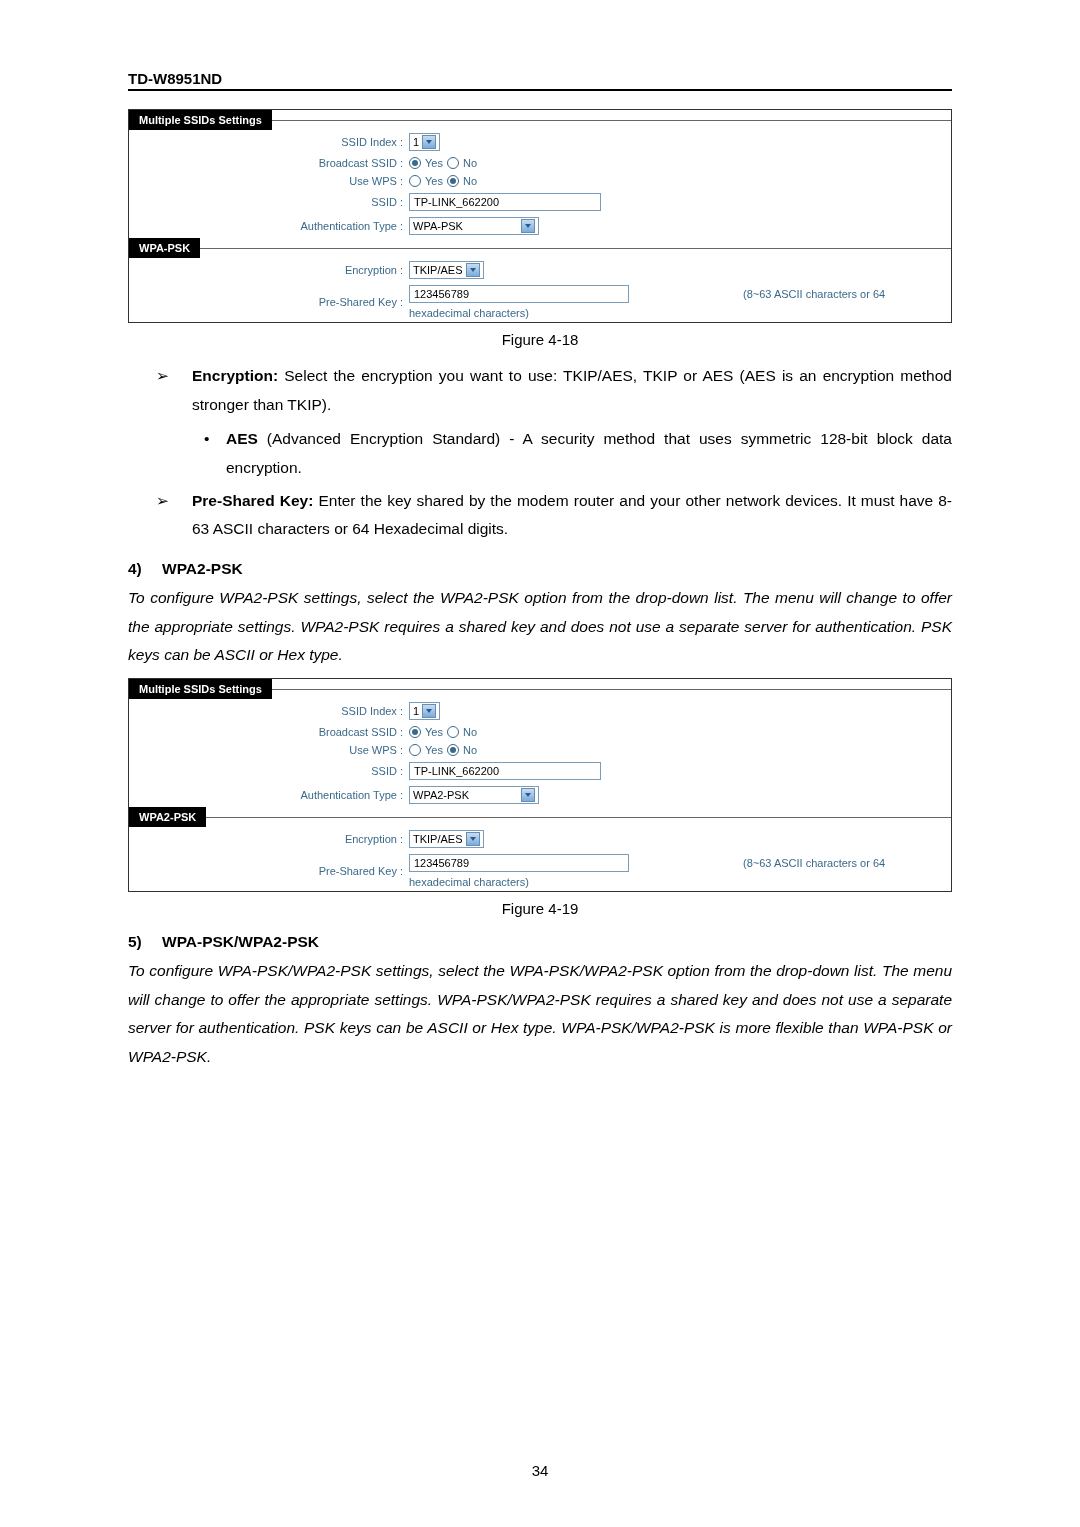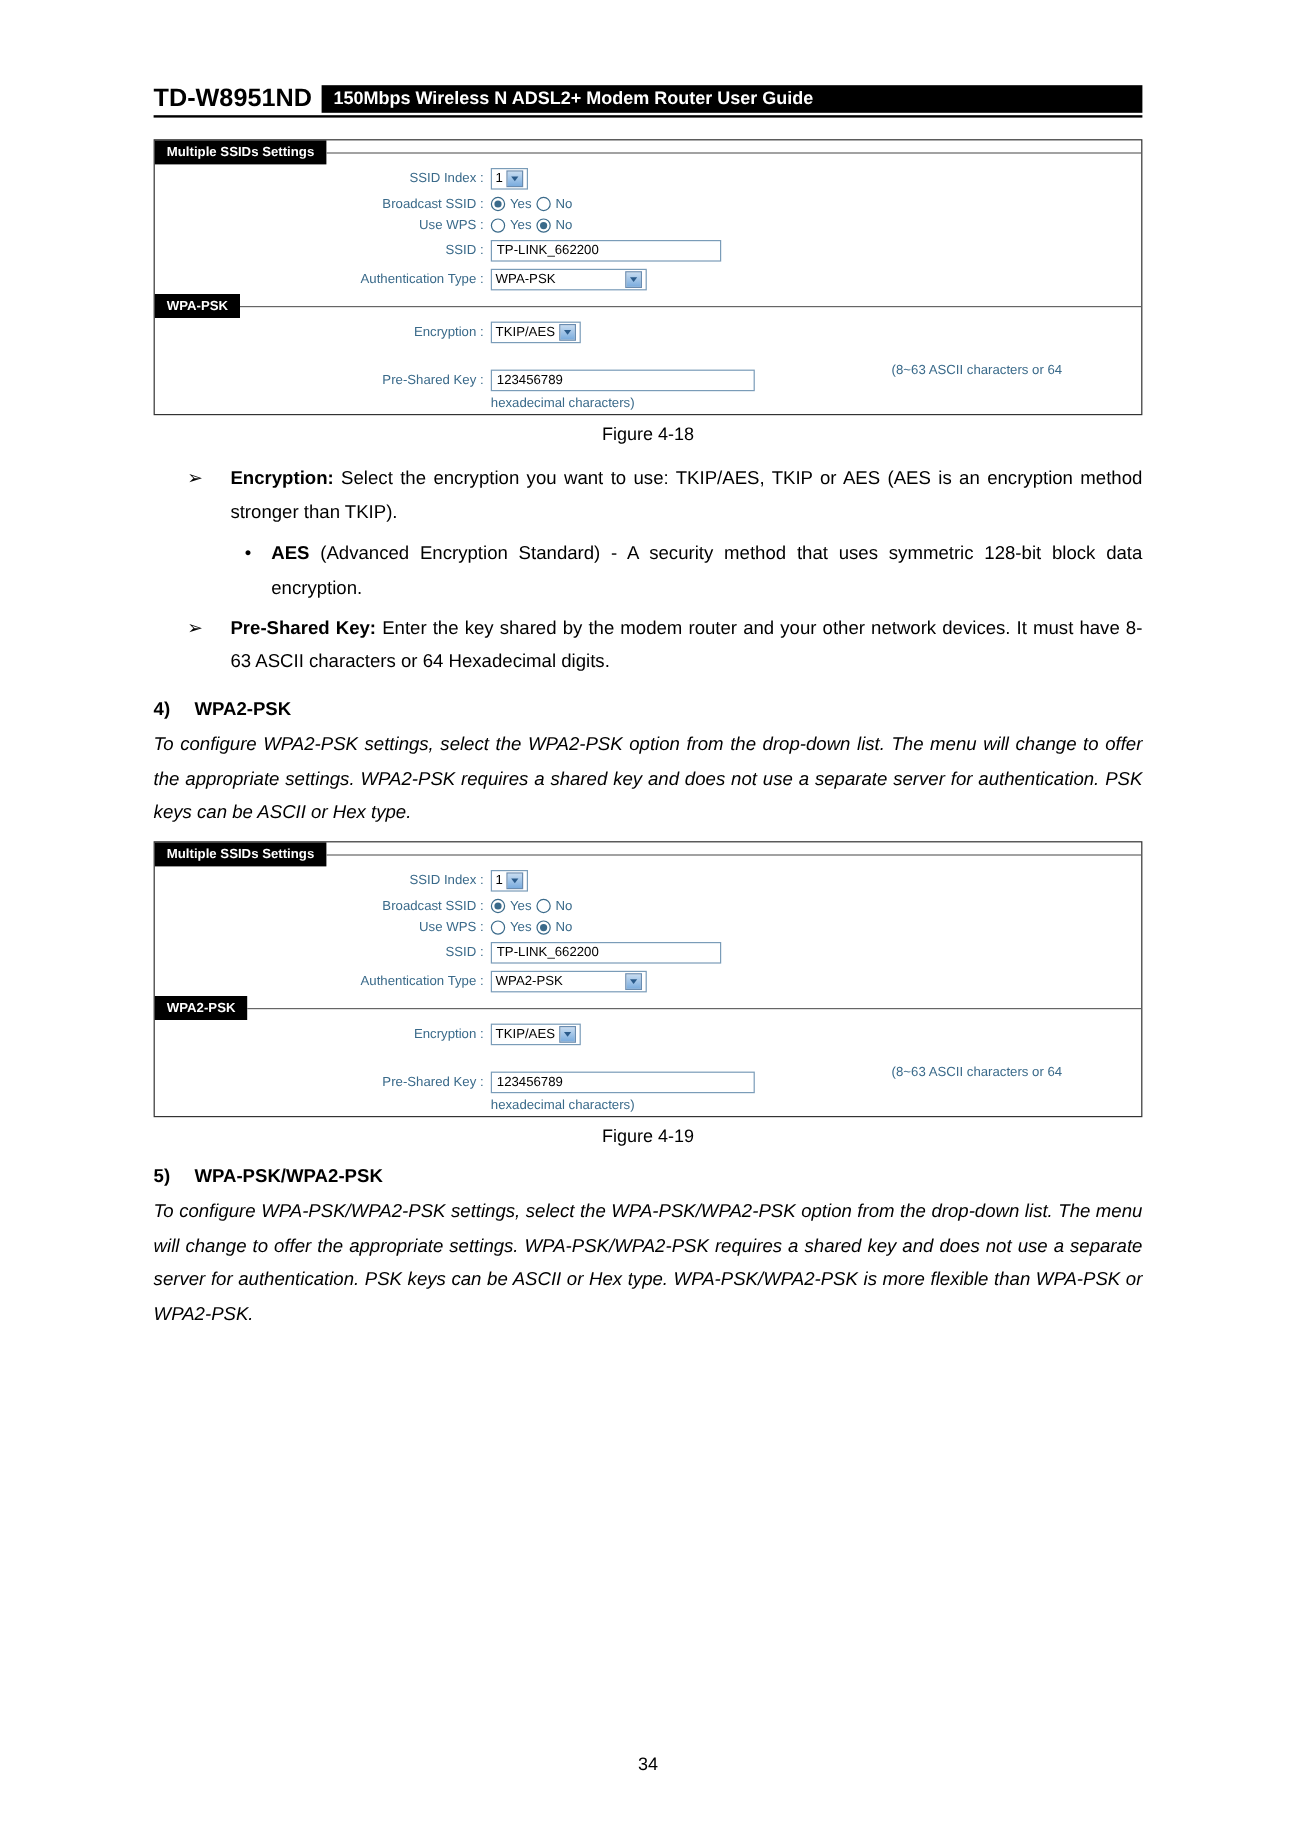--- a/index.html
+++ b/index.html
@@ -13,21 +13,21 @@
     }
     .header-bar {
       display: flex;
       align-items: center;
       justify-content: flex-start;
       margin-bottom: 2px;
       gap: 8px;
     }
     .model-text {
       font-weight: bold;
-      font-size: 21px;
+      font-size: 15px;
       color: #000;
     }
     .black-bar {
       background: #000;
       color: #fff;
       font-weight: bold;
       font-size: 15px;
       padding: 3px 10px;
       flex: 1;
     }
@@ -119,21 +119,21 @@
     }
     .text-input {
       border: 1px solid #7a9cb8;
       background: #fff;
       font-size: 11px;
       padding: 1px 4px;
       color: #000;
       width: 192px;
       height: 18px;
     }
-    .text-input.wide { width: 220px; margin-top: 16px; }
+    .text-input.wide { width: 220px; }
     .note-text { font-size: 11px; color: #3a6a8a; }
     .figure-caption {
       text-align: center;
       font-size: 15px;
       margin: 8px 0 14px 0;
     }
     .content-para {
       font-size: 15.5px;
       line-height: 1.85;
       text-align: justify;
@@ -190,21 +190,20 @@
       text-align: center;
       font-size: 15px;
     }
     b { font-weight: bold; }
   </style>
 </head>
 <body>
 
 <div class="header-bar">
   <span class="model-text">TD-W8951ND</span>
-  <span class="black-bar">150Mbps Wireless N ADSL2+ Modem Router User Guide</span>
 </div>
 <div class="header-underline"></div>
 
 <div class="router-box">
   <div class="section-header-row">
     <div class="section-header">Multiple SSIDs Settings</div>
   </div>
   <div class="router-row">
     <div class="router-label">SSID Index :</div>
     <div class="router-value">

